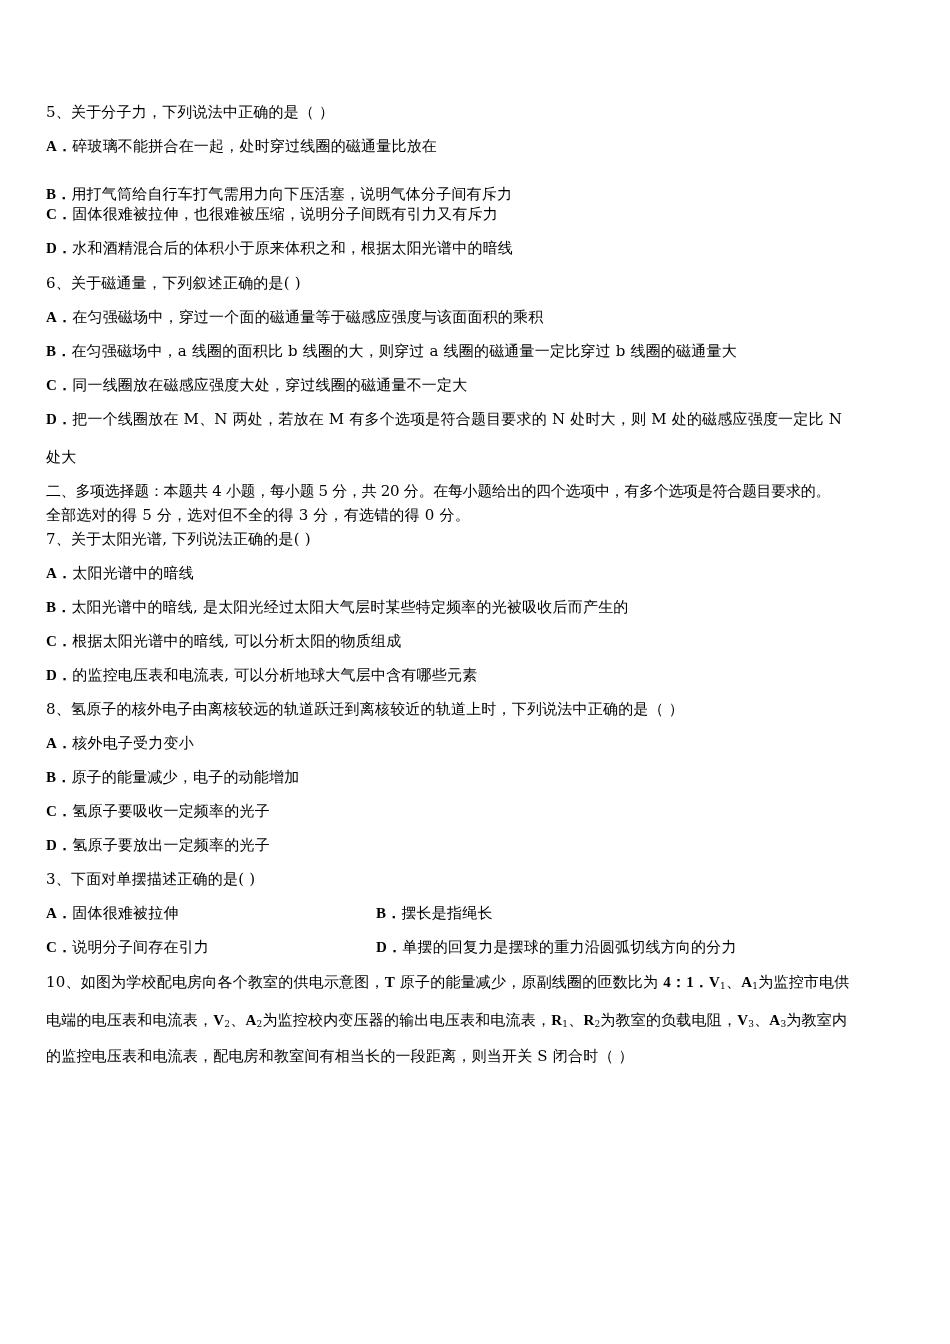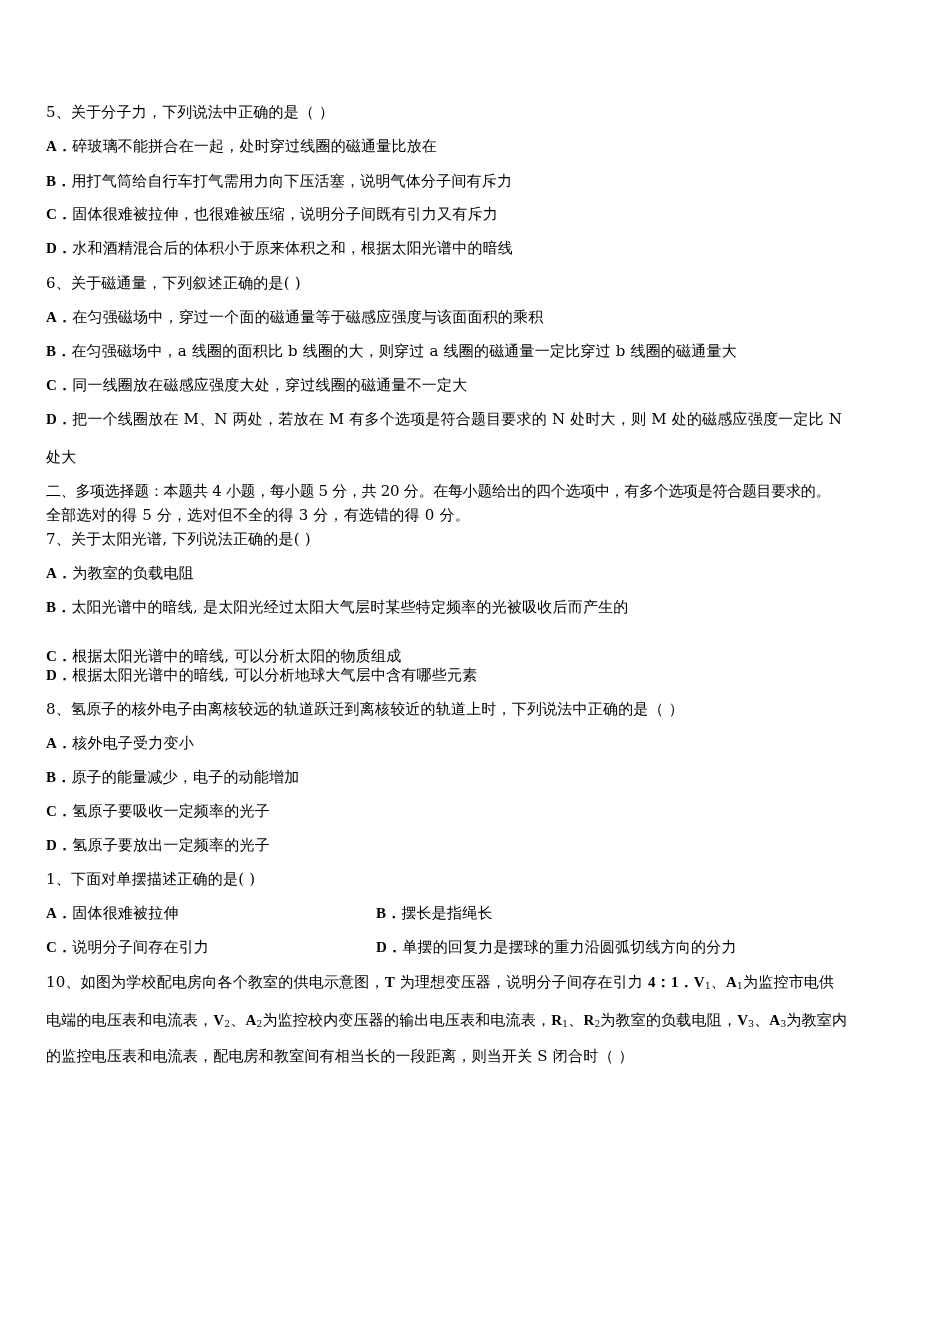--- a/index.html
+++ b/index.html
@@ -14,47 +14,47 @@
   }
   .opt-letter { font-family: "Liberation Serif", serif; font-weight: bold; }
   .latin { font-family: "Liberation Serif", serif; font-weight: bold; }
   sub { font-size: 9px; vertical-align: -2px; line-height: 0; }
 </style>
 </head>
 <body>
 
 <div class="line" style="top:102px">5、关于分子力，下列说法中正确的是（  ）</div>
 <div class="line" style="top:136px"><span class="opt-letter">A．</span><span>碎玻璃不能拼合在一起，处时穿过线圈的磁通量比放在</span></div>
-<div class="line" style="top:171px"><span class="opt-letter">B．</span><span>用打气筒给自行车打气需用力向下压活塞，说明气体分子间有斥力</span></div>
+<div class="line" style="top:184px"><span class="opt-letter">B．</span><span>用打气筒给自行车打气需用力向下压活塞，说明气体分子间有斥力</span></div>
 <div class="line" style="top:204px"><span class="opt-letter">C．</span><span>固体很难被拉伸，也很难被压缩，说明分子间既有引力又有斥力</span></div>
 <div class="line" style="top:238px"><span class="opt-letter">D．</span><span>水和酒精混合后的体积小于原来体积之和，根据太阳光谱中的暗线</span></div>
 
 <div class="line" style="top:273px">6、关于磁通量，下列叙述正确的是(        )</div>
 <div class="line" style="top:307px"><span class="opt-letter">A．</span><span>在匀强磁场中，穿过一个面的磁通量等于磁感应强度与该面面积的乘积</span></div>
 <div class="line" style="top:341px"><span class="opt-letter">B．</span><span>在匀强磁场中，a 线圈的面积比 b 线圈的大，则穿过 a 线圈的磁通量一定比穿过 b 线圈的磁通量大</span></div>
 <div class="line" style="top:375px"><span class="opt-letter">C．</span><span>同一线圈放在磁感应强度大处，穿过线圈的磁通量不一定大</span></div>
 <div class="line" style="top:409px"><span class="opt-letter">D．</span><span>把一个线圈放在 M、N 两处，若放在 M 有多个选项是符合题目要求的 N 处时大，则 M 处的磁感应强度一定比 N</span></div>
 <div class="line" style="top:447px">处大</div>
 
 <div class="line" style="top:481px; letter-spacing:-0.3px">二、多项选择题：本题共 4 小题，每小题 5 分，共 20 分。在每小题给出的四个选项中，有多个选项是符合题目要求的。</div>
 <div class="line" style="top:505px">全部选对的得 5 分，选对但不全的得 3 分，有选错的得 0 分。</div>
 
 <div class="line" style="top:529px">7、关于太阳光谱, 下列说法正确的是(         )</div>
-<div class="line" style="top:563px"><span class="opt-letter">A．</span><span>为教室的负载电阻</span></div>
+<div class="line" style="top:563px"><span class="opt-letter">A．</span><span>太阳光谱中的暗线</span></div>
 <div class="line" style="top:597px"><span class="opt-letter">B．</span><span>太阳光谱中的暗线, 是太阳光经过太阳大气层时某些特定频率的光被吸收后而产生的</span></div>
-<div class="line" style="top:646px"><span class="opt-letter">C．</span><span>根据太阳光谱中的暗线, 可以分析太阳的物质组成</span></div>
-<div class="line" style="top:665px"><span class="opt-letter">D．</span><span>根据太阳光谱中的暗线, 可以分析地球大气层中含有哪些元素</span></div>
+<div class="line" style="top:631px"><span class="opt-letter">C．</span><span>根据太阳光谱中的暗线, 可以分析太阳的物质组成</span></div>
+<div class="line" style="top:665px"><span class="opt-letter">D．</span><span>的监控电压表和电流表, 可以分析地球大气层中含有哪些元素</span></div>
 
 <div class="line" style="top:699px">8、氢原子的核外电子由离核较远的轨道跃迁到离核较近的轨道上时，下列说法中正确的是（         ）</div>
 <div class="line" style="top:733px"><span class="opt-letter">A．</span><span>核外电子受力变小</span></div>
 <div class="line" style="top:767px"><span class="opt-letter">B．</span><span>原子的能量减少，电子的动能增加</span></div>
 <div class="line" style="top:801px"><span class="opt-letter">C．</span><span>氢原子要吸收一定频率的光子</span></div>
 <div class="line" style="top:835px"><span class="opt-letter">D．</span><span>氢原子要放出一定频率的光子</span></div>
 
-<div class="line" style="top:869px">1、下面对单摆描述正确的是(    )</div>
+<div class="line" style="top:869px">3、下面对单摆描述正确的是(    )</div>
 <div class="line" style="top:903px"><span class="opt-letter">A．</span><span>固体很难被拉伸</span></div>
 <div class="line" style="top:903px; left:376px"><span class="opt-letter">B．</span><span>摆长是指绳长</span></div>
 <div class="line" style="top:937px"><span class="opt-letter">C．</span><span>说明分子间存在引力</span></div>
 <div class="line" style="top:937px; left:376px"><span class="opt-letter">D．</span><span>单摆的回复力是摆球的重力沿圆弧切线方向的分力</span></div>
 
-<div class="line" style="top:972px"><span>10、如图为学校配电房向各个教室的供电示意图，</span><span class="latin">T</span><span> 为理想变压器，说明分子间存在引力 </span><span class="latin">4：1．</span><span class="latin">V</span><sub>1</sub><span>、</span><span class="latin">A</span><sub>1</sub><span>为监控市电供</span></div>
+<div class="line" style="top:972px"><span>10、如图为学校配电房向各个教室的供电示意图，</span><span class="latin">T</span><span> 原子的能量减少，原副线圈的匝数比为 </span><span class="latin">4：1．</span><span class="latin">V</span><sub>1</sub><span>、</span><span class="latin">A</span><sub>1</sub><span>为监控市电供</span></div>
 <div class="line" style="top:1010px"><span>电端的电压表和电流表，</span><span class="latin">V</span><sub>2</sub><span>、</span><span class="latin">A</span><sub>2</sub><span>为监控校内变压器的输出电压表和电流表，</span><span class="latin">R</span><sub>1</sub><span>、</span><span class="latin">R</span><sub>2</sub><span>为教室的负载电阻，</span><span class="latin">V</span><sub>3</sub><span>、</span><span class="latin">A</span><sub>3</sub><span>为教室内</span></div>
 <div class="line" style="top:1046px">的监控电压表和电流表，配电房和教室间有相当长的一段距离，则当开关 S 闭合时（        ）</div>
 
 </body></html>

